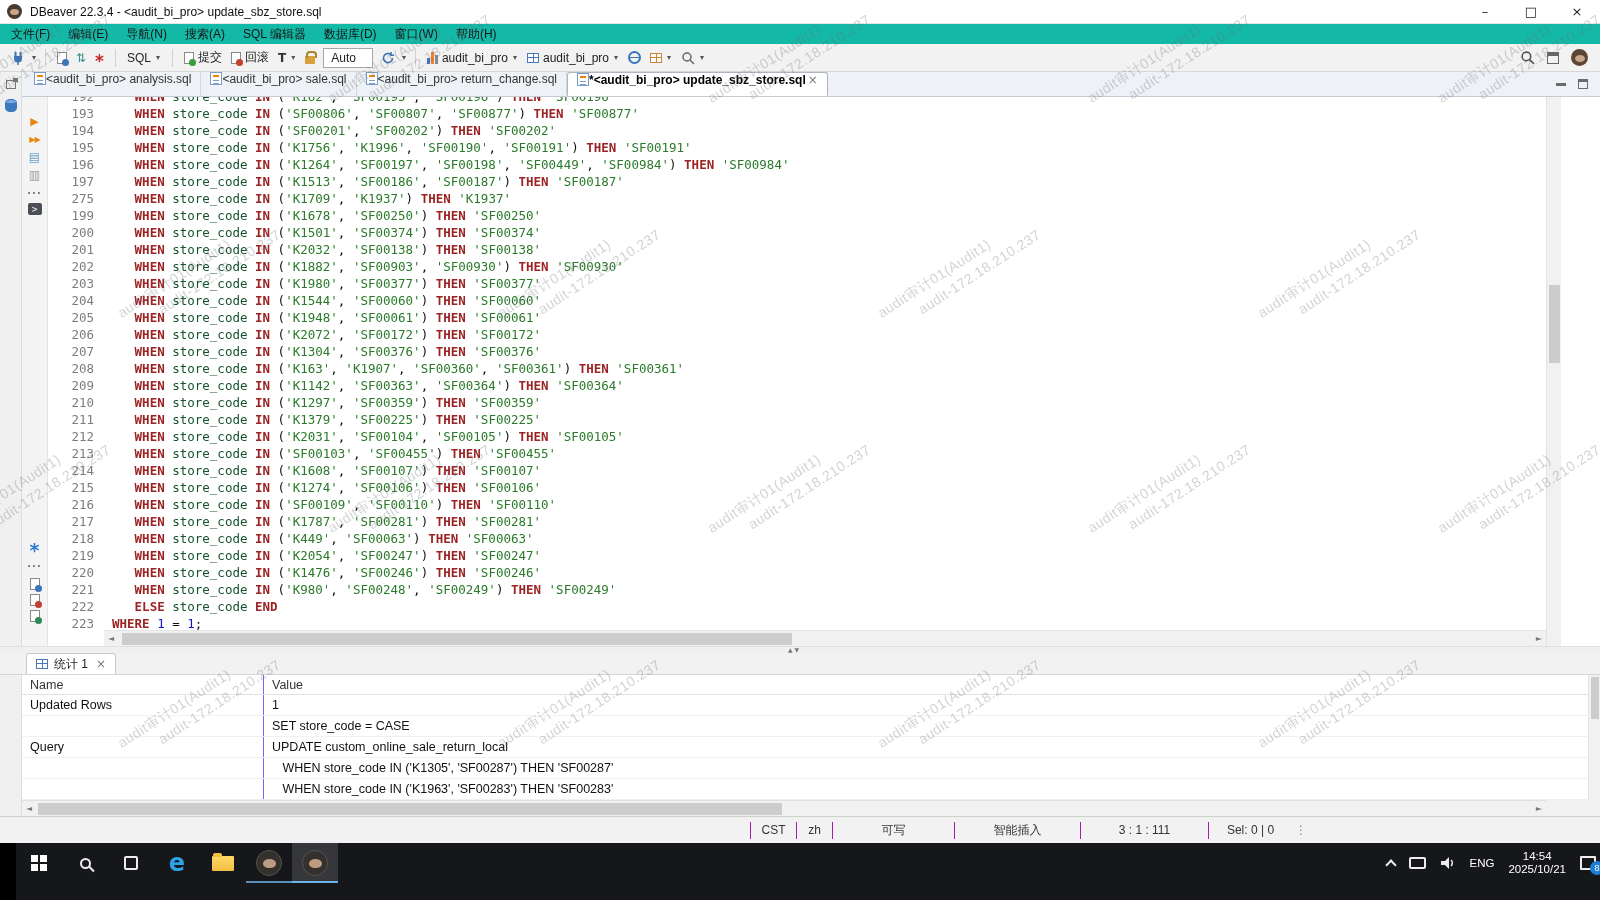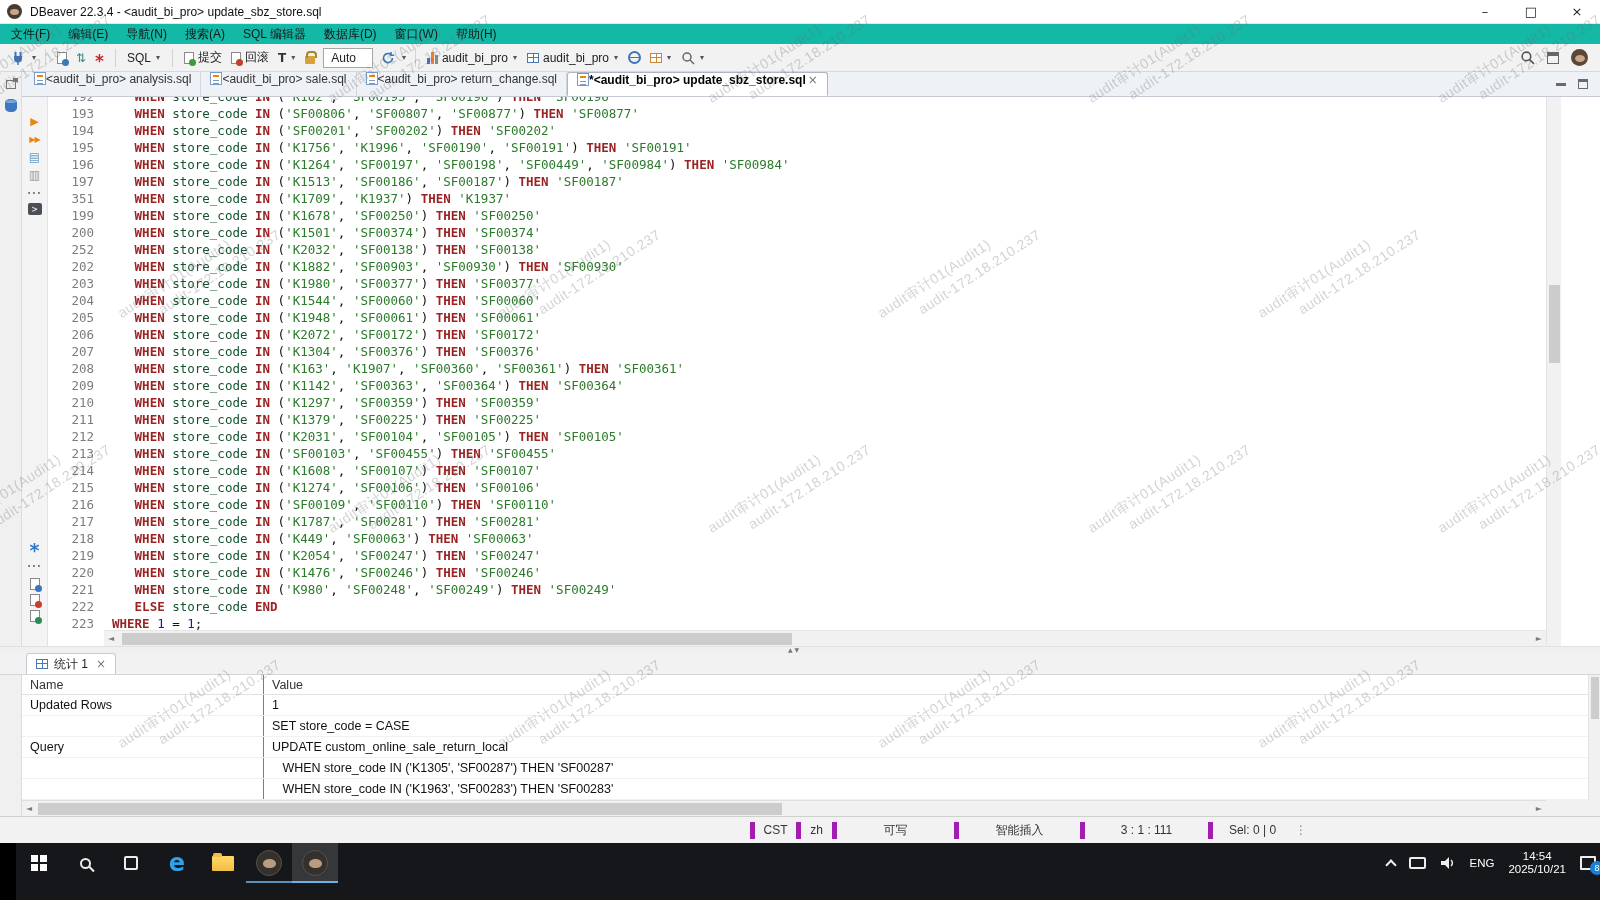--- a/index.html
+++ b/index.html
@@ -127,21 +127,21 @@
 .sval{flex:1;border-left:1px solid #8b5cf6;padding-left:8px;white-space:pre;height:100%;display:flex;align-items:center;overflow:hidden}
 .stats-vscroll{position:absolute;top:675px;left:1588px;width:12px;height:125px;background:#F1F1F1;border-left:1px solid #E3E3E3}
 .stats-vthumb{position:absolute;left:2px;top:2px;width:8px;height:42px;background:#CCCCCC}
 .stats-hscroll{position:absolute;top:800px;left:22px;width:1524px;height:16px;background:#F1F1F1;border-top:1px solid #E0E0E0}
 .stats-hthumb{position:absolute;left:16px;top:2px;width:744px;height:12px;background:#CCCCCC}
 .stats-hscroll-corner{position:absolute;top:800px;left:1546px;width:54px;height:16px;background:#F1F1F1}
 
 
 .statusbar{position:absolute;top:816px;left:0;right:0;height:27px;background:#F2F2F2;border-top:1px solid #CFCFCF;display:flex;align-items:center;font-size:12px;color:#333}
 .sb-spacer{flex:1}
-.sb-seg{border-left:5px solid #a21caf;height:17px;display:flex;align-items:center;justify-content:center;padding:0 10px;flex:none;white-space:pre}
+.sb-seg{border-left:1px solid #a21caf;height:17px;display:flex;align-items:center;justify-content:center;padding:0 10px;flex:none;white-space:pre}
 .sb-seg.w-tz{width:46px}.sb-seg.w-lang{width:36px}.sb-seg.w-writable{width:122px}.sb-seg.w-ins{width:126px}.sb-seg.w-pos{width:128px}.sb-seg.w-sel{width:84px}
 .sb-dots{width:18px;text-align:center;color:#888;font-family:"DejaVu Sans",sans-serif}
 .sb-end{width:290px;flex:none}
 
 
 .taskbar{position:absolute;left:16px;top:843px;width:1600px;height:57px;background:#16171A;display:flex;align-items:flex-start;color:#FFF}
 .tb-buttons{display:flex;height:40px}
 .tb-btn{width:46px;height:40px;display:flex;align-items:center;justify-content:center;position:relative}
 .tb-btn.running{box-shadow:inset 0 -2px 0 #5A8FB8}
 .tb-btn.active{background:rgba(255,255,255,.14);box-shadow:inset 0 -2px 0 #6CB2E8}
@@ -343,24 +343,24 @@
     </div>
 
     <div class="editor">
       <div class="gutter" id="gutter">
           <div class="ln">192</div>
           <div class="ln">193</div>
           <div class="ln">194</div>
           <div class="ln">195</div>
           <div class="ln">196</div>
           <div class="ln">197</div>
-          <div class="ln">351</div>
+          <div class="ln">275</div>
           <div class="ln">199</div>
           <div class="ln">200</div>
-          <div class="ln">252</div>
+          <div class="ln">201</div>
           <div class="ln">202</div>
           <div class="ln">203</div>
           <div class="ln">204</div>
           <div class="ln">205</div>
           <div class="ln">206</div>
           <div class="ln">207</div>
           <div class="ln">208</div>
           <div class="ln">209</div>
           <div class="ln">210</div>
           <div class="ln">211</div>

